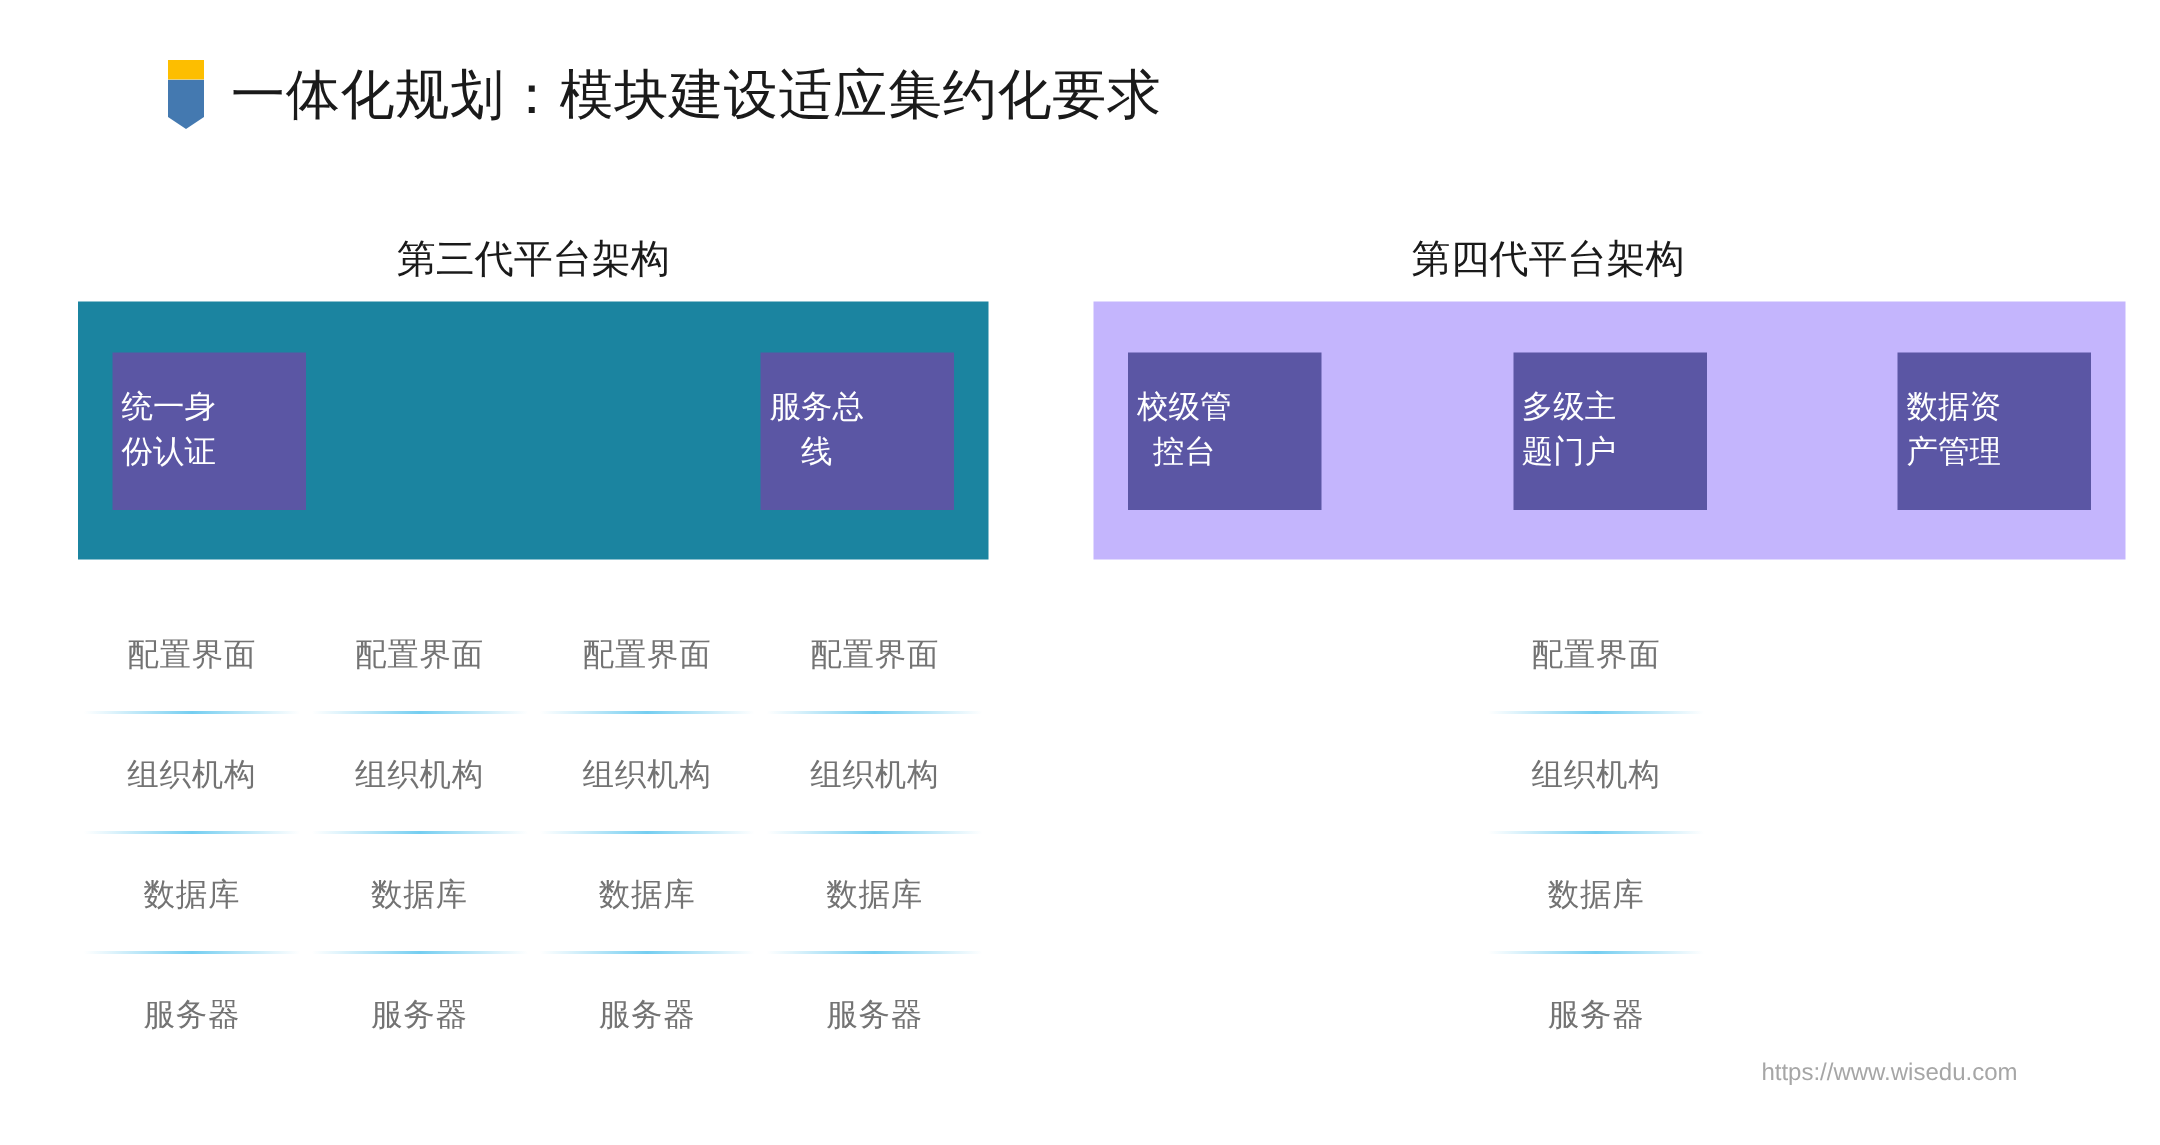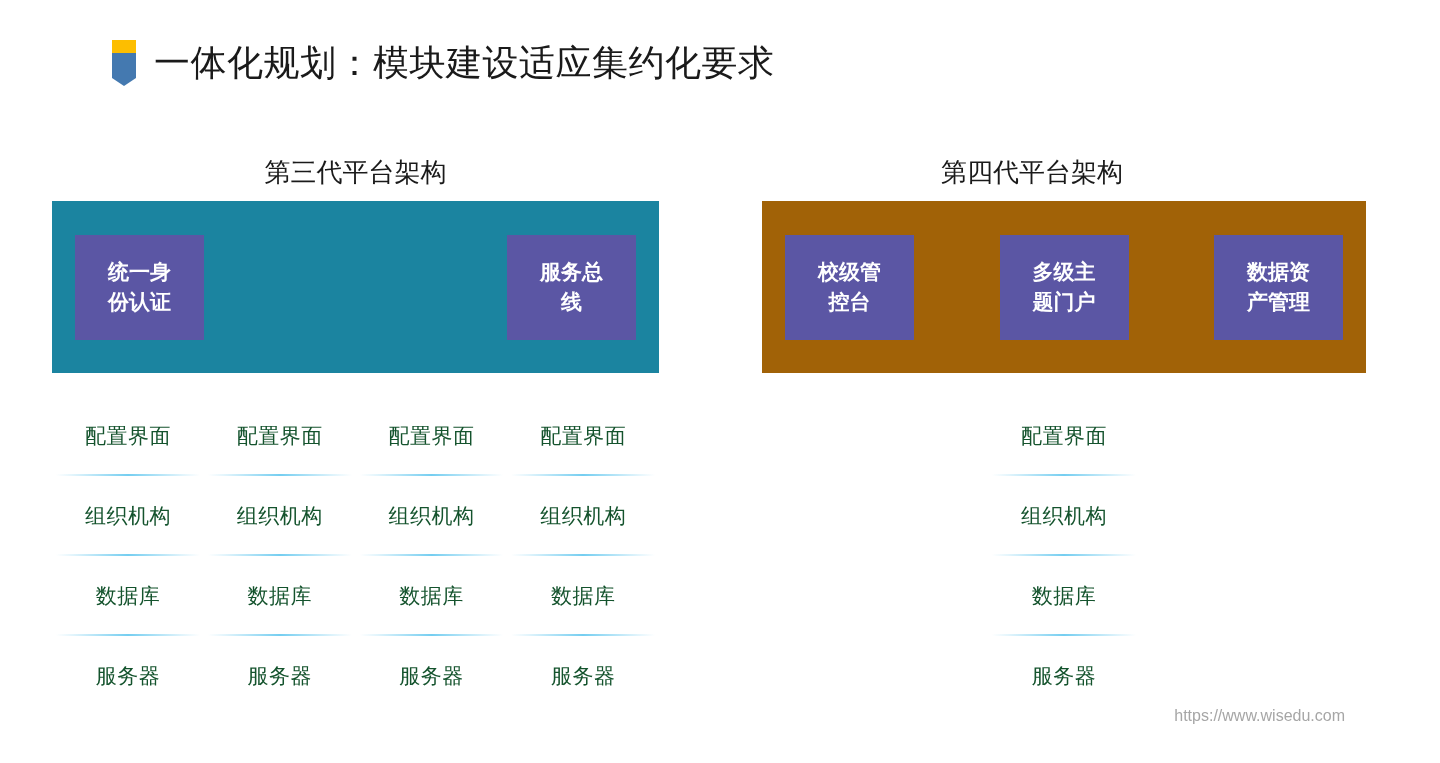--- a/index.html
+++ b/index.html
@@ -75,35 +75,34 @@
   .arch-panel {
     position: absolute;
     top: 201px;
     height: 172px;
     display: flex;
     align-items: center;
     justify-content: space-between;
     padding: 0 23px;
   }
   .arch-panel.left  { left: 52px;  width: 607px; background: #1B84A0; }
-  .arch-panel.right { left: 762px; width: 604px; background: #a16207; }
+  .arch-panel.right { left: 729px; width: 688px; background: #c4b5fd; }
 
   .arch-card {
     width: 129px;
     height: 105px;
     background: #5B56A4;
     display: flex;
     align-items: center;
-    justify-content: center;
+    justify-content: flex-start;
     text-align: center;
     color: #ffffff;
     font-size: 21px;
     line-height: 1.42;
     padding: 0 6px;
-    font-weight: bold;
   }
   .arch-card .card-text { display: block; }
 
   
   .stack-area {
     position: absolute;
     top: 396px;
     display: flex;
   }
   .stack-area.left  { left: 52px;  width: 607px; }
@@ -118,21 +117,21 @@
 
   .stack-cell {
     height: 80px;
     display: flex;
     align-items: center;
     justify-content: center;
     position: relative;
   }
   .stack-cell .cell-label {
     font-size: 21px;
-    color: #14532d;
+    color: #737373;
     letter-spacing: 0.5px;
     white-space: nowrap;
   }
   .stack-cell .divider {
     position: absolute;
     left: 4px;
     right: 4px;
     bottom: 0;
     height: 2px;
     background: linear-gradient(to right,

